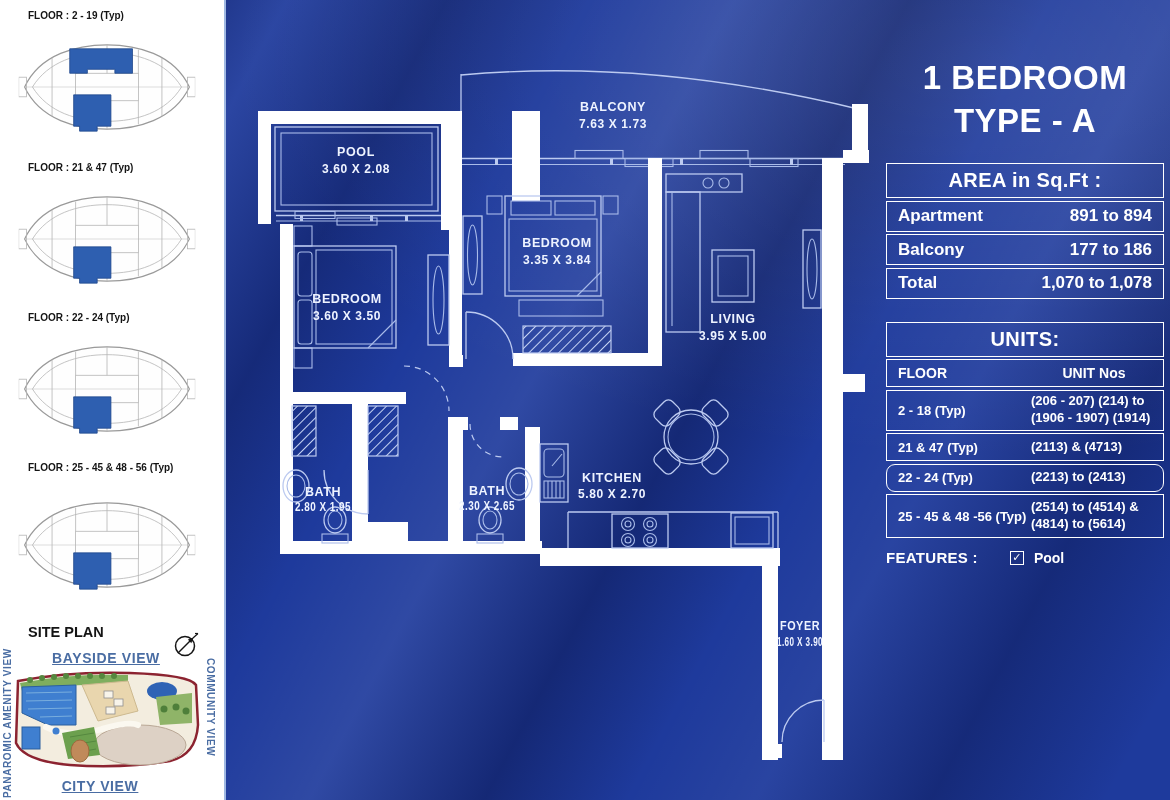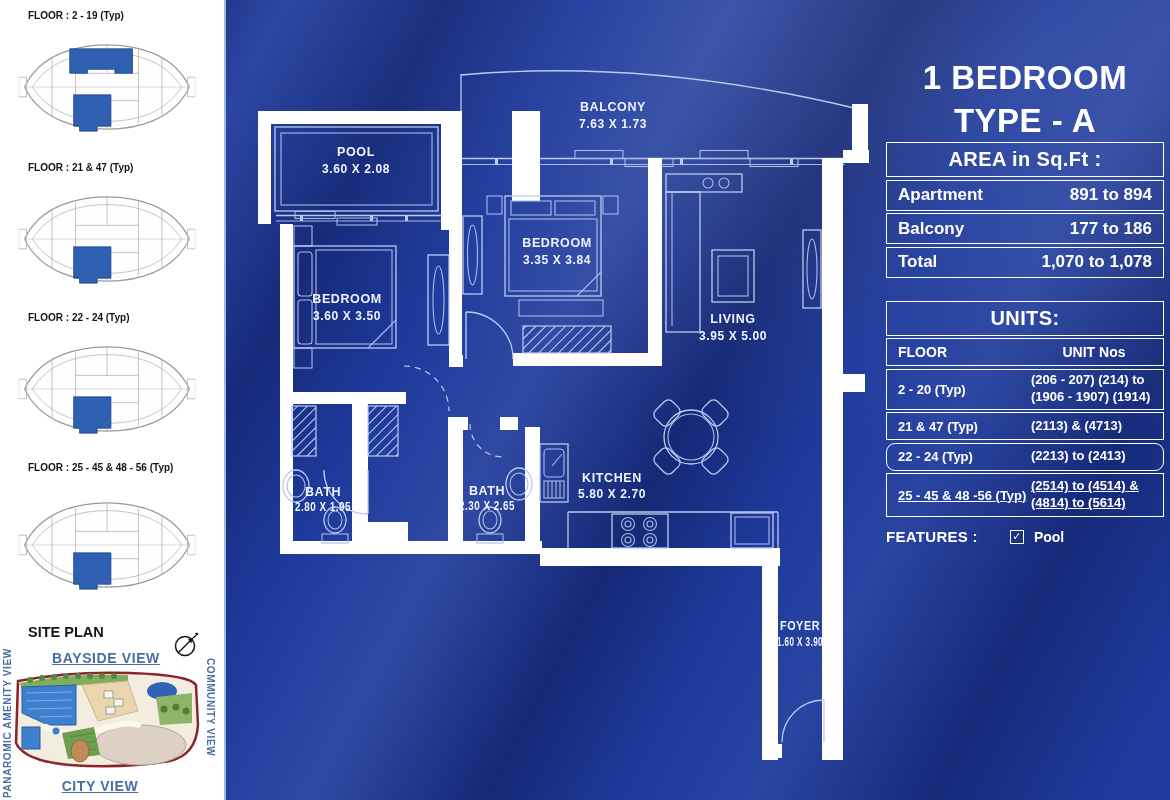--- a/index.html
+++ b/index.html
@@ -37,31 +37,31 @@
   .sp-bottom{position:absolute;left:0;top:778px;width:200px;text-align:center;}
   .h-label{font-size:14px;font-weight:700;color:#4a6da3;letter-spacing:.6px;text-decoration:underline;}
   .v-label{position:absolute;writing-mode:vertical-rl;font-size:10px;font-weight:700;color:#4a6da3;letter-spacing:.6px;}
   .v-left{left:2px;top:648px;height:150px;transform:rotate(180deg);}
   .v-right{left:205px;top:658px;height:130px;}
   .site-svg{position:absolute;left:10px;top:663px;width:194px;height:112px;}
   
   .panel{position:absolute;left:886px;top:0;width:278px;color:#fff;}
   .p-title{margin-top:56px;text-align:center;font-size:33px;font-weight:800;line-height:43px;letter-spacing:.5px;}
   .tbl{display:flex;flex-direction:column;gap:2.5px;}
-  .tbl-area{}
+  .tbl-area{margin-top:21px;}
   .tbl-units{margin-top:23px;}
   .trow{border:1.5px solid #ffffff;box-sizing:border-box;display:flex;align-items:center;}
   .thead{justify-content:center;font-size:20px;font-weight:800;height:35px;letter-spacing:.4px;}
   .arow{height:31px;justify-content:space-between;padding:0 11px;font-size:17px;font-weight:700;}
   .subhead{height:28px;font-size:14px;font-weight:700;}
   .urow{font-size:13px;font-weight:700;}
   .ucol1{width:142px;padding-left:11px;box-sizing:border-box;flex:none;}
   .ucol2{flex:1;padding:2px 4px 2px 2px;line-height:1.3;}
   .subhead .ucol2{text-align:center;padding-left:0;}
-  .r1{min-height:41px;} .r2{min-height:28px;} .r3{min-height:28px;border-radius:9px;} .r4{min-height:44px;text-decoration:underline;}
+  .r1{min-height:41px;} .r2{min-height:28px;} .r3{min-height:28px;border-radius:9px;} .r4{min-height:44px;}
   .features{margin-top:11px;display:flex;align-items:center;gap:10px;}
   .f-label{font-size:15px;font-weight:800;letter-spacing:.3px;}
   .f-check{width:14px;height:14px;border:1.6px solid #fff;box-sizing:border-box;display:flex;align-items:center;justify-content:center;font-size:11px;line-height:1;margin-left:22px;}
   .f-item{font-size:14px;font-weight:700;}
 </style>
 </head>
 <body>
 
 <div class="stage">
 
@@ -405,21 +405,21 @@
       </div>
     </div>
 
     <div class="tbl tbl-units">
       <div class="trow thead">UNITS:</div>
       <div class="trow subhead">
         <span class="ucol1">FLOOR</span>
         <span class="ucol2">UNIT Nos</span>
       </div>
       <div class="trow urow r1">
-        <span class="ucol1">2 - 20 (Typ)</span>
+        <span class="ucol1">2 - 18 (Typ)</span>
         <span class="ucol2">(206 - 207) (214) to (1906 - 1907) (1914)</span>
       </div>
       <div class="trow urow r2">
         <span class="ucol1">21 &amp; 47 (Typ)</span>
         <span class="ucol2">(2113) &amp; (4713)</span>
       </div>
       <div class="trow urow r3">
         <span class="ucol1">22 - 24 (Typ)</span>
         <span class="ucol2">(2213) to (2413)</span>
       </div>

